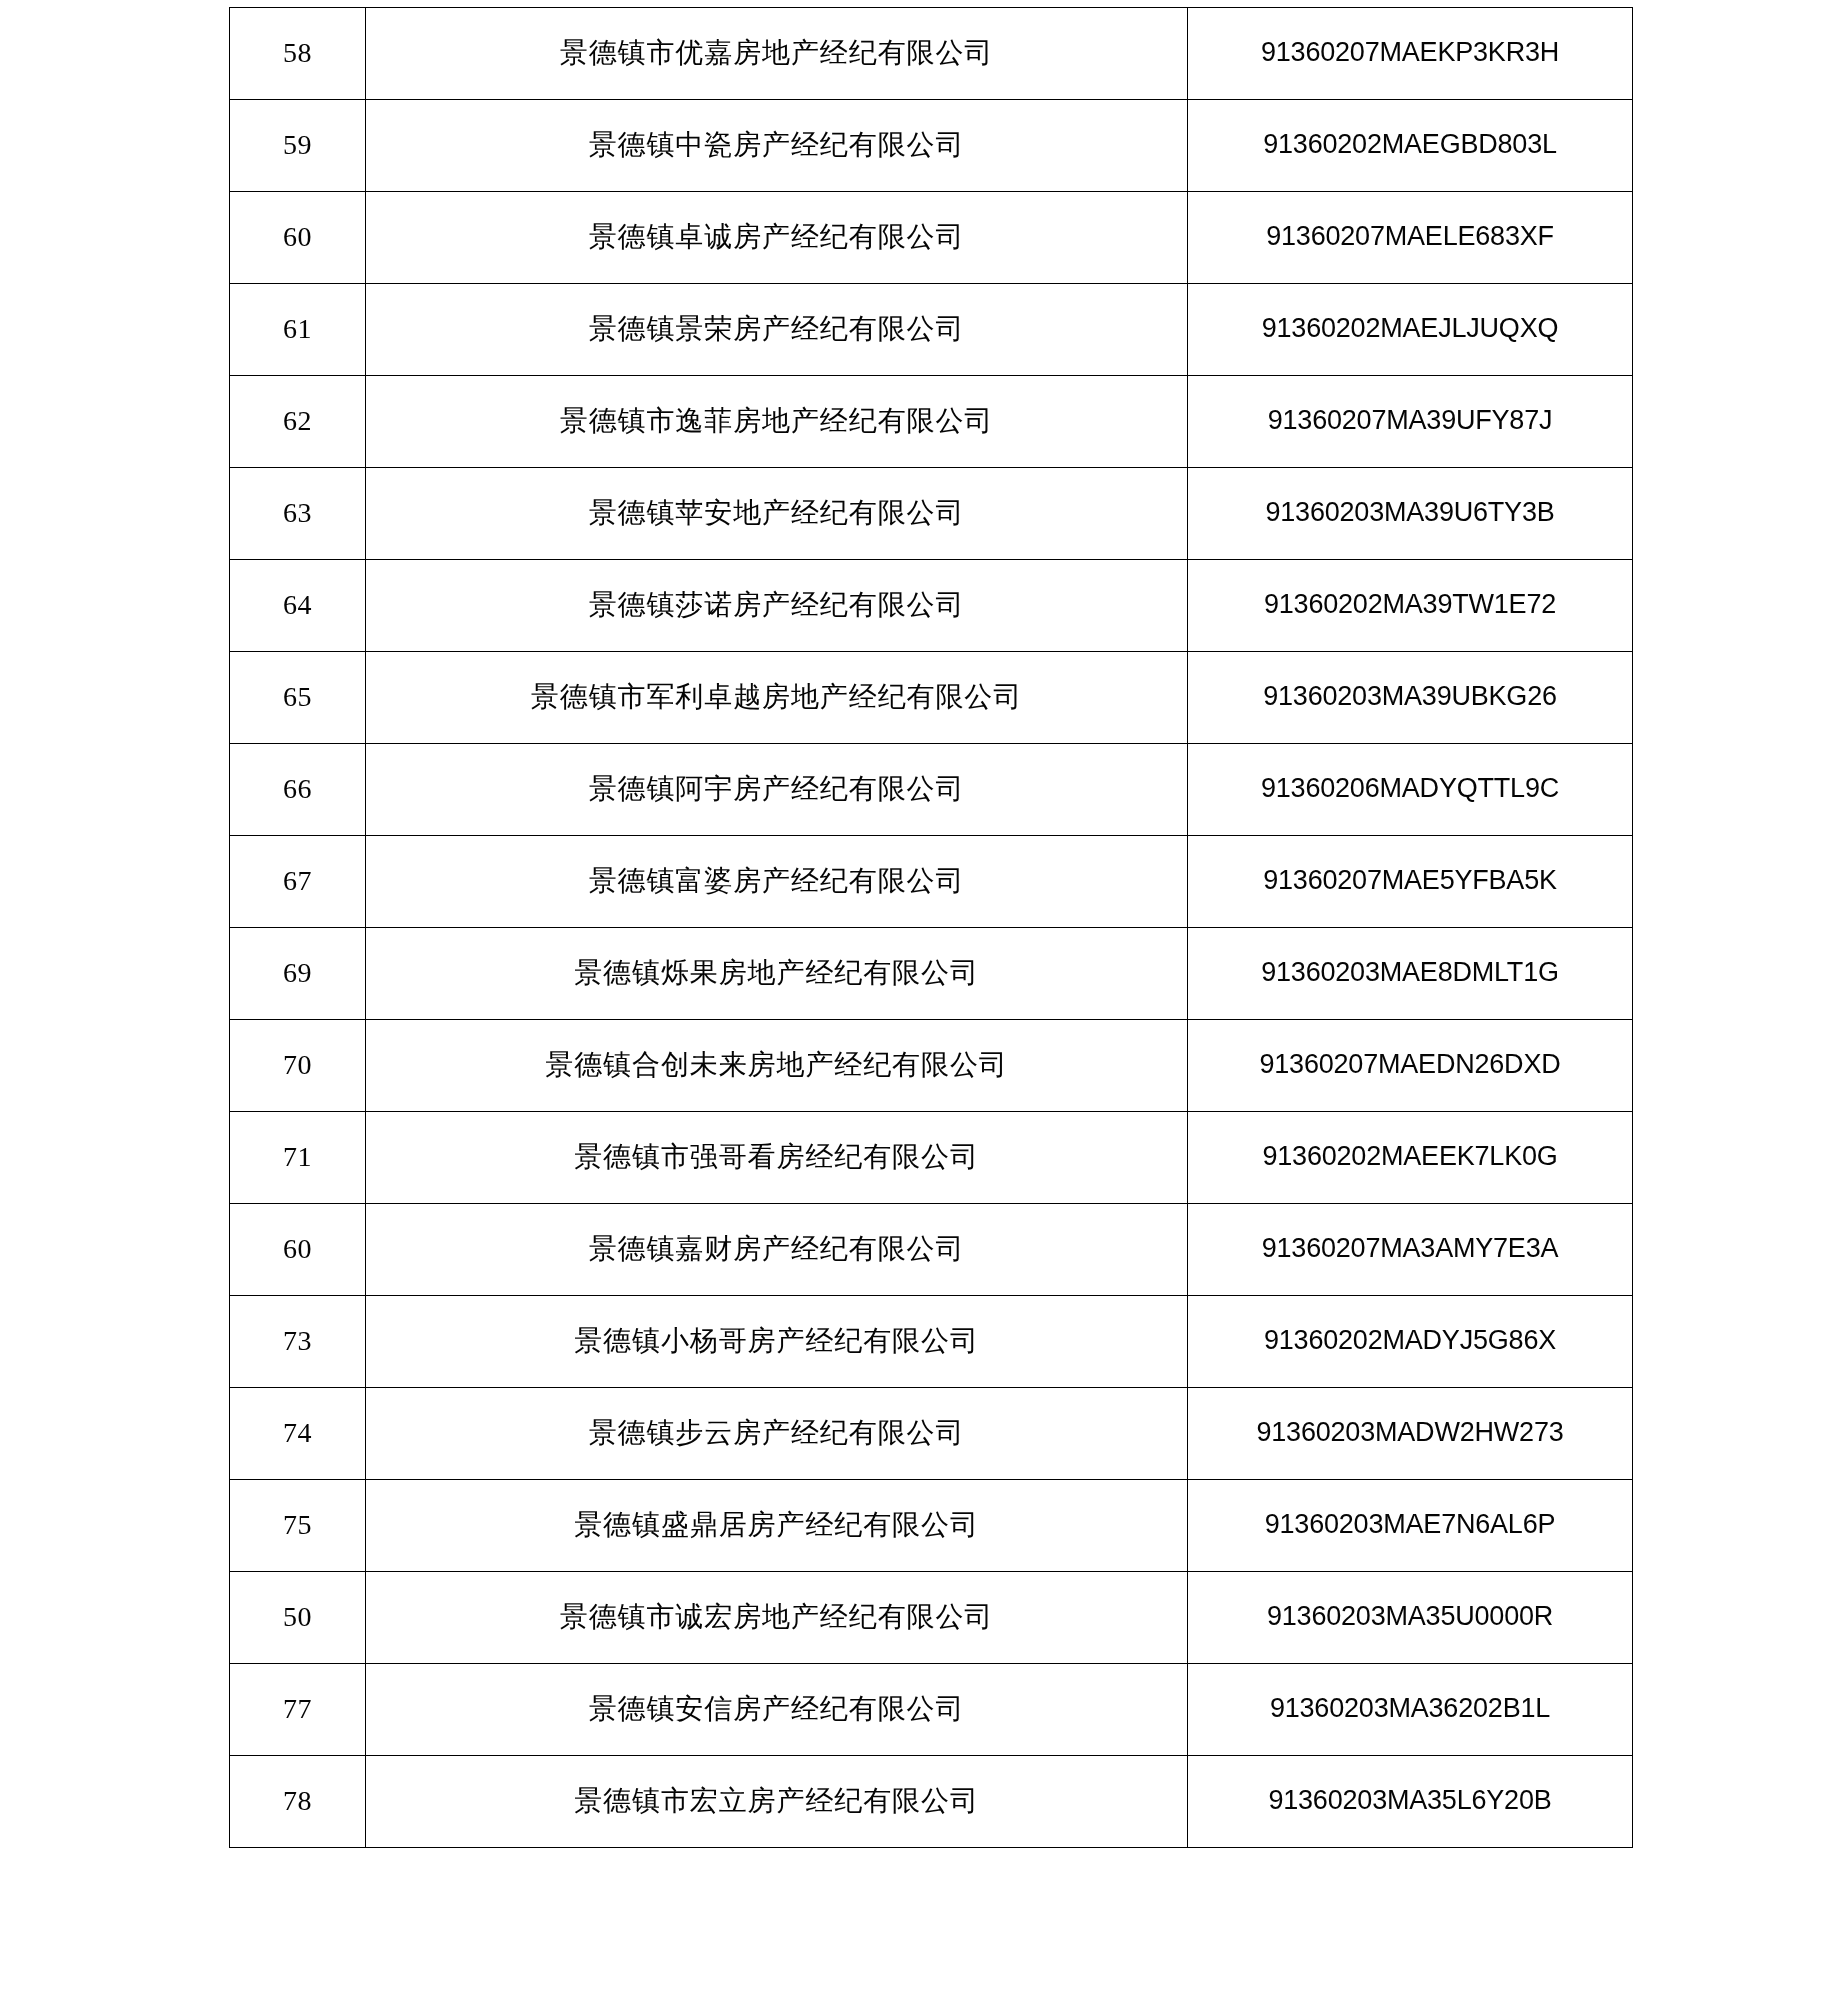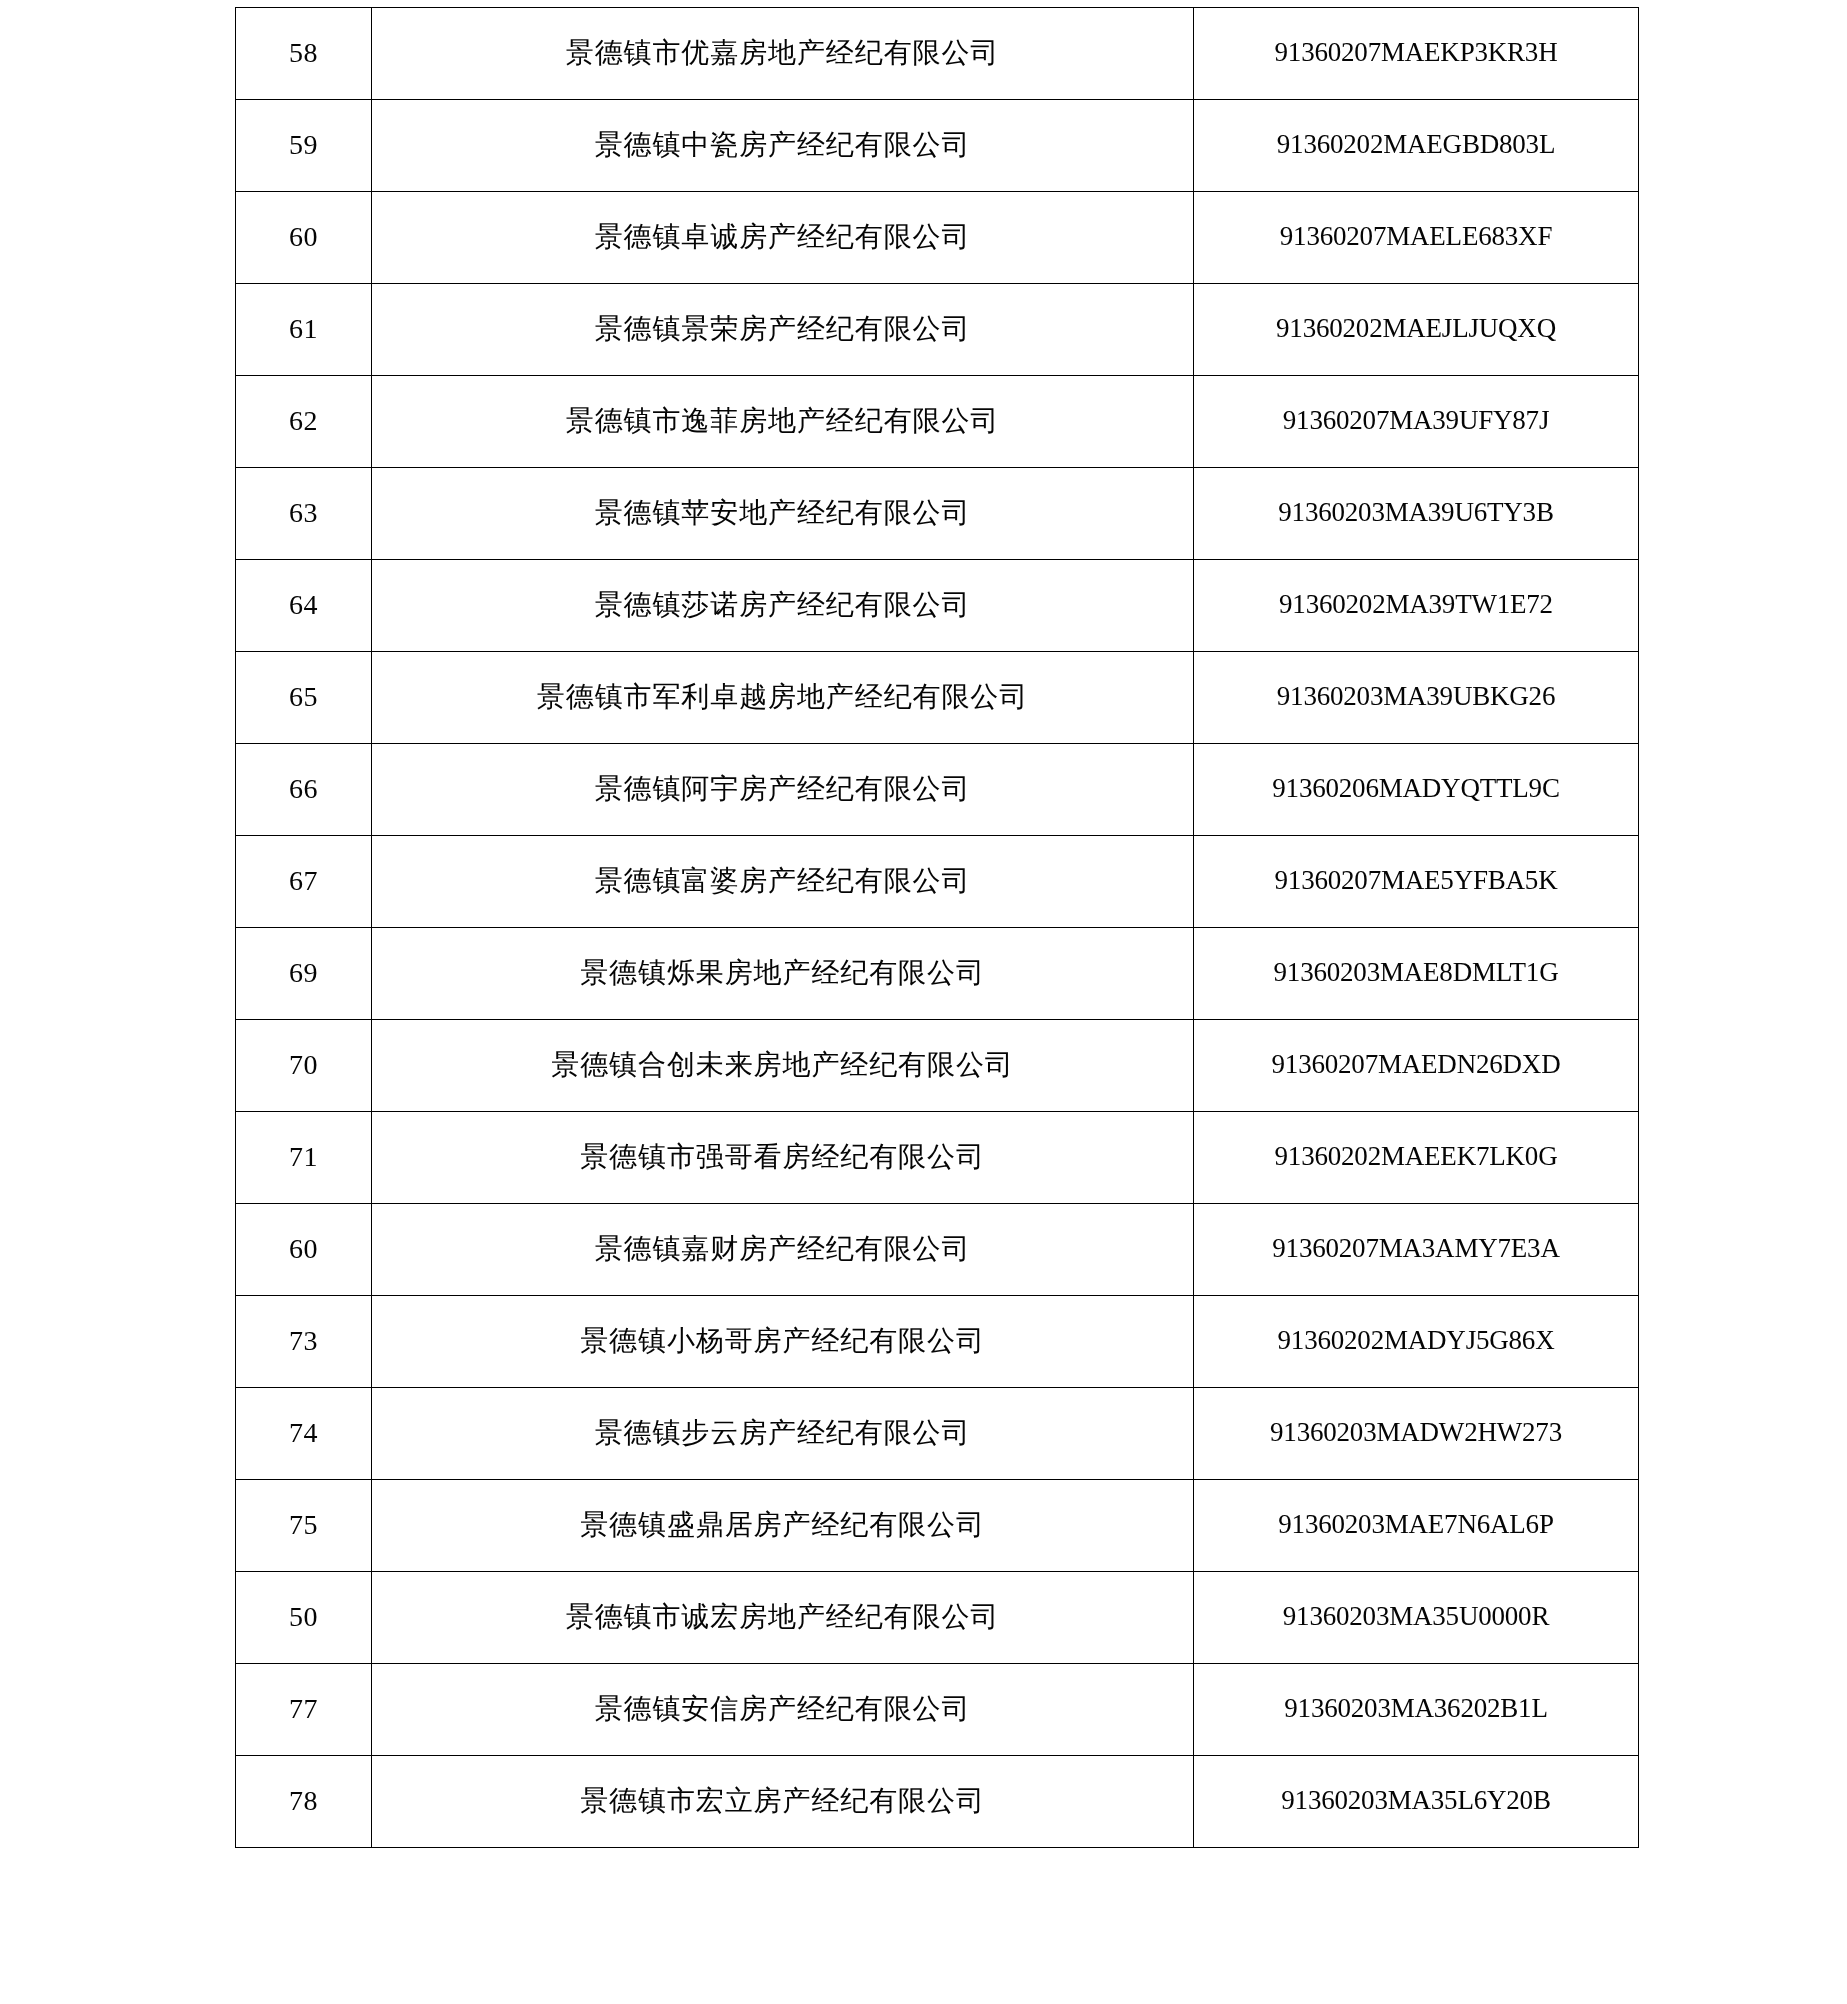--- a/index.html
+++ b/index.html
@@ -17,21 +17,21 @@
   .page {
     position: relative;
     width: 1847px;
     height: 2005px;
     background: #ffffff;
     box-sizing: border-box;
   }
 
   .table-wrap {
     position: absolute;
-    left: 235px;
+    left: 229px;
     top: 6.5px;
     width: 1404px;
   }
 
   table.registry {
     border-collapse: collapse;
     table-layout: fixed;
     width: 1404px;
     background: #ffffff;
   }
@@ -59,21 +59,21 @@
   }
 
   td.nm {
     font-family: Liberation Serif, serif;
     font-size: 28px;
     letter-spacing: 0.9px;
     white-space: nowrap;
   }
 
   td.code {
-    font-family: Liberation Serif, serif;
+    font-family: Liberation Sans, sans-serif;
     font-size: 27px;
     letter-spacing: -0.2px;
     white-space: nowrap;
   }
 </style>
 </head>
 <body>
 
 <div class="page">
   <div class="table-wrap">

